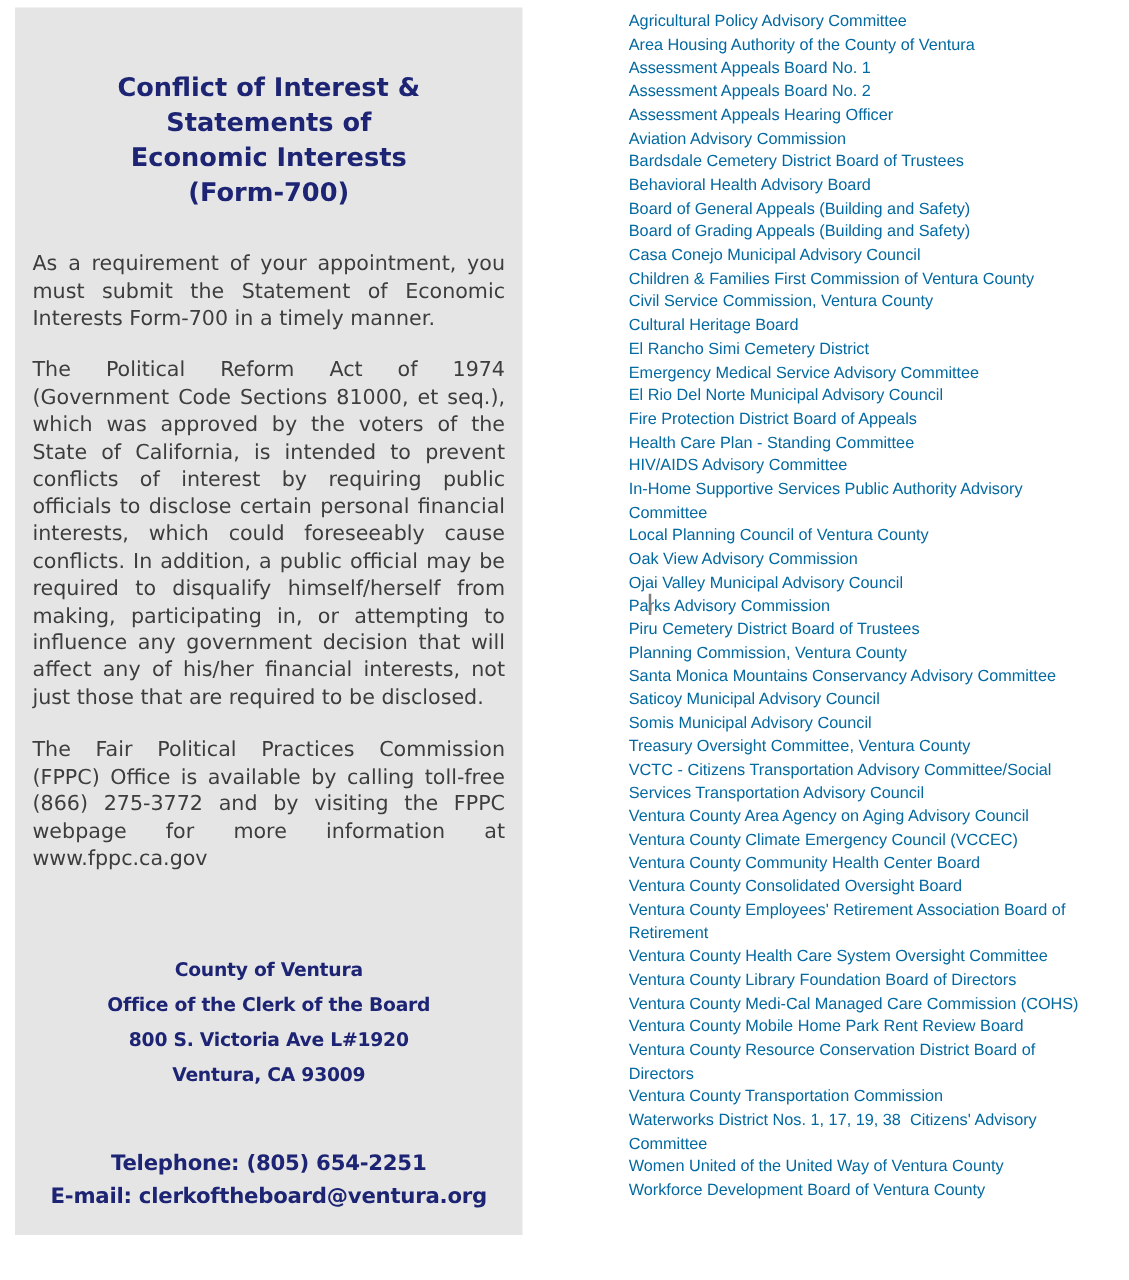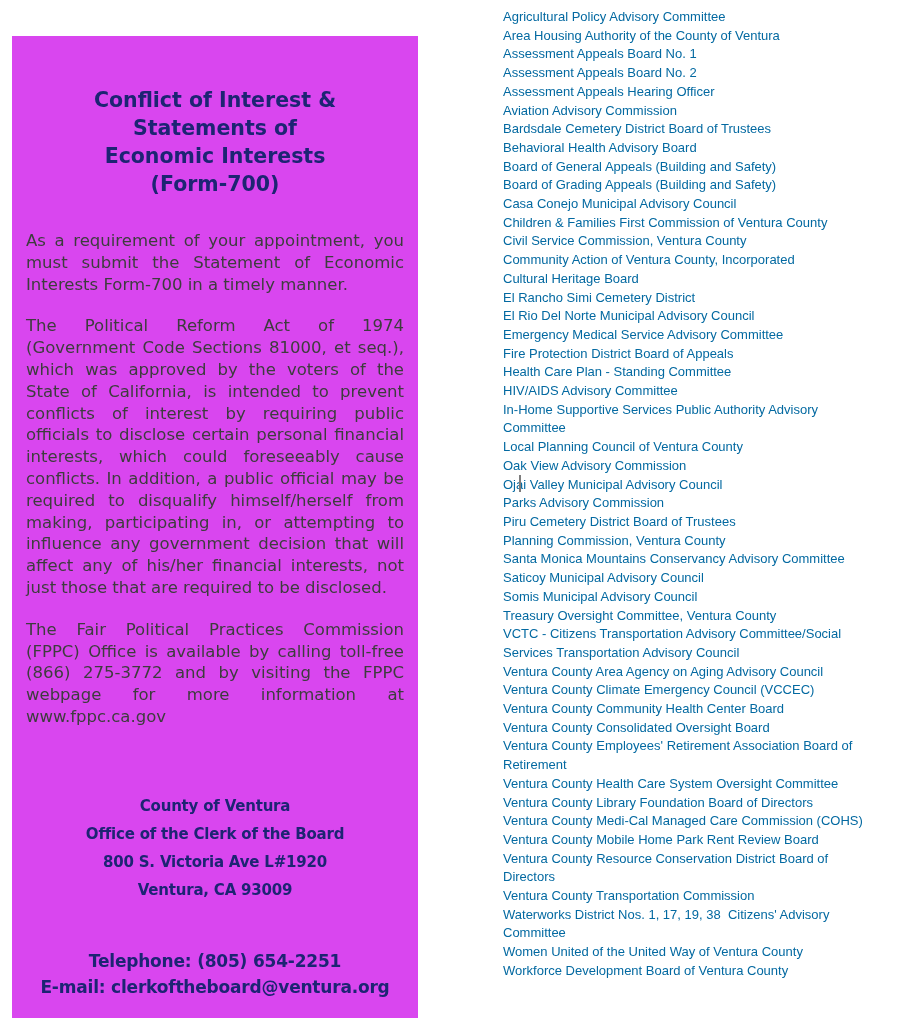--- a/index.html
+++ b/index.html
@@ -12,23 +12,23 @@
   }
   .page {
     position: relative;
     width: 903px; height: 1024px;
     background: #ffffff;
   }
 
   
   .info-box {
     position: absolute;
-    left: 12px; top: 36px;
+    left: 12px; top: 6px;
     width: 406px; min-height: 982px;
-    background: #d946ef;
+    background: #e5e5e5;
     padding: 0 14px;
     font-family: "DejaVu Sans", sans-serif;
   }
   .box-title {
     padding-top: 50px;
     text-align: center;
     font-weight: bold;
     font-size: 20.5px;
     line-height: 28px;
     color: #1d2473;
@@ -118,25 +118,24 @@
       <div class="board-item">Assessment Appeals Board No. 2</div>
       <div class="board-item">Assessment Appeals Hearing Officer</div>
       <div class="board-item">Aviation Advisory Commission</div>
       <div class="board-item">Bardsdale Cemetery District Board of Trustees</div>
       <div class="board-item">Behavioral Health Advisory Board</div>
       <div class="board-item">Board of General Appeals (Building and Safety)</div>
       <div class="board-item">Board of Grading Appeals (Building and Safety)</div>
       <div class="board-item">Casa Conejo Municipal Advisory Council</div>
       <div class="board-item">Children &amp; Families First Commission of Ventura County</div>
       <div class="board-item">Civil Service Commission, Ventura County</div>
-      <div class="board-item">Community Action of Ventura County, Incorporated</div>
       <div class="board-item">Cultural Heritage Board</div>
       <div class="board-item">El Rancho Simi Cemetery District</div>
+      <div class="board-item">Emergency Medical Service Advisory Committee</div>
       <div class="board-item">El Rio Del Norte Municipal Advisory Council</div>
-      <div class="board-item">Emergency Medical Service Advisory Committee</div>
       <div class="board-item">Fire Protection District Board of Appeals</div>
       <div class="board-item">Health Care Plan - Standing Committee</div>
       <div class="board-item">HIV/AIDS Advisory Committee</div>
       <div class="board-item">In-Home Supportive Services Public Authority Advisory Committee</div>
       <div class="board-item">Local Planning Council of Ventura County</div>
       <div class="board-item">Oak View Advisory Commission</div>
       <div class="board-item">Ojai Valley Municipal Advisory Council</div>
       <div class="board-item">Parks Advisory Commission</div>
       <div class="board-item">Piru Cemetery District Board of Trustees</div>
       <div class="board-item">Planning Commission, Ventura County</div>

